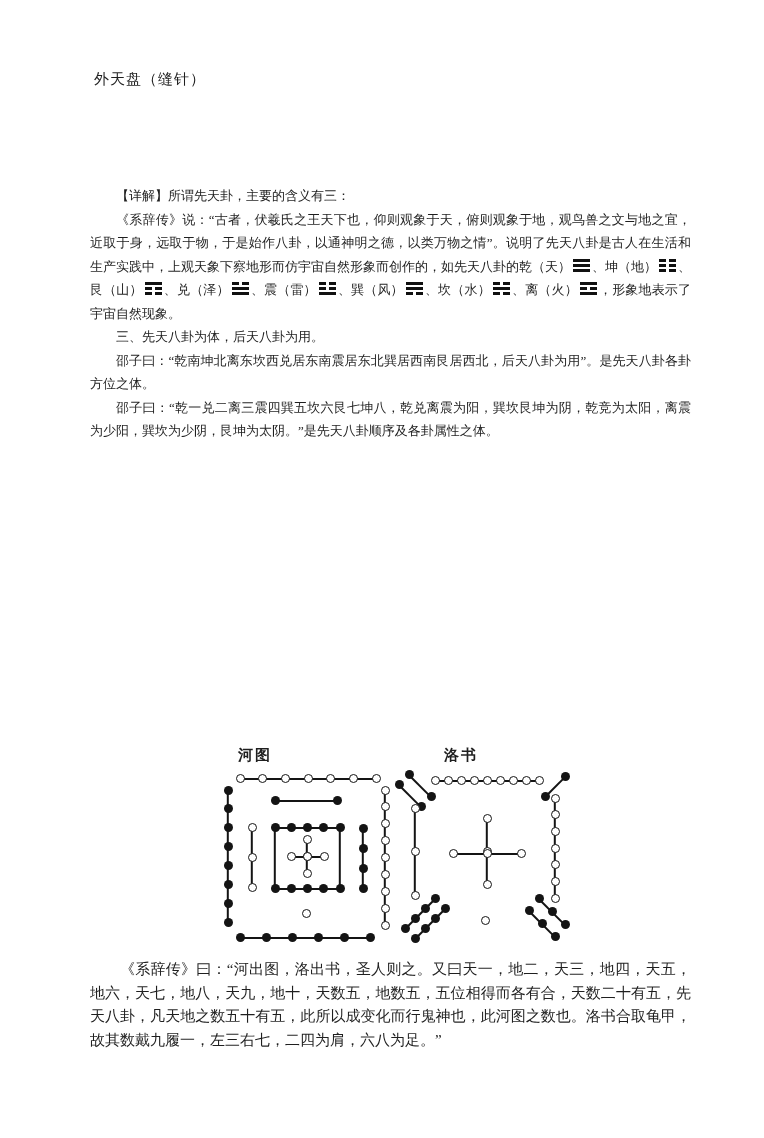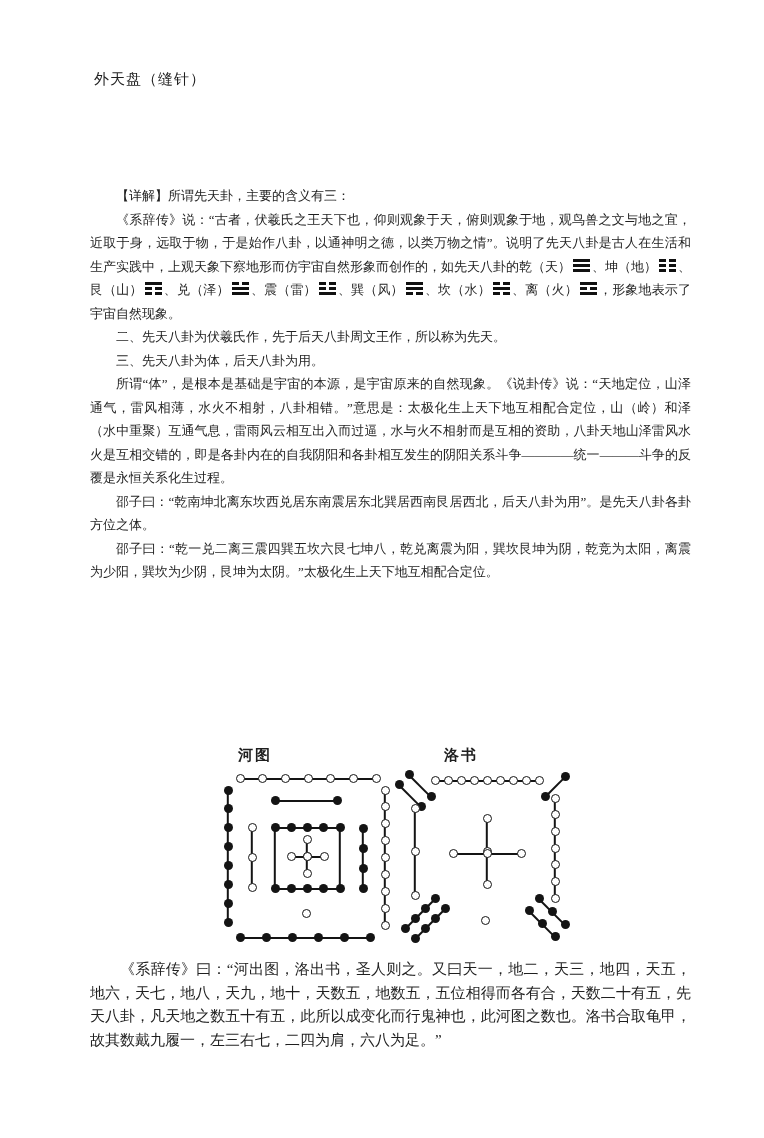--- a/index.html
+++ b/index.html
@@ -104,25 +104,23 @@
             <span class="bar"></span>
             <span class="bar"></span>
           </span></span>、离（火）<span class="trigram"><span class="row solid" style="display: flex;">
             <span class="bar"></span>
           </span><span class="row broken" style="display: flex;">
             <span class="bar"></span>
             <span class="bar"></span>
           </span><span class="row solid" style="display: flex;">
             <span class="bar"></span>
           </span></span>，形象地表示了宇宙自然现象。</p>
-      <p>二、先天八卦为伏羲氏作，先于后天八卦周文王作，所以称为先天。</p>
       <p>三、先天八卦为体，后天八卦为用。</p>
-      <p>所谓“体”，是根本是基础是宇宙的本源，是宇宙原来的自然现象。《说卦传》说：“天地定位，山泽通气，雷风相薄，水火不相射，八卦相错。”意思是：太极化生上天下地互相配合定位，山（岭）和泽（水中重聚）互通气息，雷雨风云相互出入而过逼，水与火不相射而是互相的资助，八卦天地山泽雷风水火是互相交错的，即是各卦内在的自我阴阳和各卦相互发生的阴阳关系斗争————统一———斗争的反覆是永恒关系化生过程。</p>
       <p>邵子曰：“乾南坤北离东坎西兑居东南震居东北巽居西南艮居西北，后天八卦为用”。是先天八卦各卦方位之体。</p>
-      <p>邵子曰：“乾一兑二离三震四巽五坎六艮七坤八，乾兑离震为阳，巽坎艮坤为阴，乾竞为太阳，离震为少阳，巽坎为少阴，艮坤为太阴。”太极化生上天下地互相配合定位。</p>
+      <p>邵子曰：“乾一兑二离三震四巽五坎六艮七坤八，乾兑离震为阳，巽坎艮坤为阴，乾竞为太阳，离震为少阳，巽坎为少阴，艮坤为太阴。”是先天八卦顺序及各卦属性之体。</p>
     </div>
 
   <div class="fig-label" style="left:238px;top:746px;">河图</div>
   <div class="fig-label" style="left:444px;top:746px;">洛书</div>
 
   <div class="figure" id="fig-hetu" style="left:218px;top:770px;">
       <div class="ln" style="left: 22px; top: 8px; width: 136px; transform: rotate(0deg);"></div>
       <div class="dot w" style="left: 17.5px; top: 3.5px;"></div>
       <div class="dot w" style="left: 40.1667px; top: 3.5px;"></div>
       <div class="dot w" style="left: 62.8333px; top: 3.5px;"></div>

